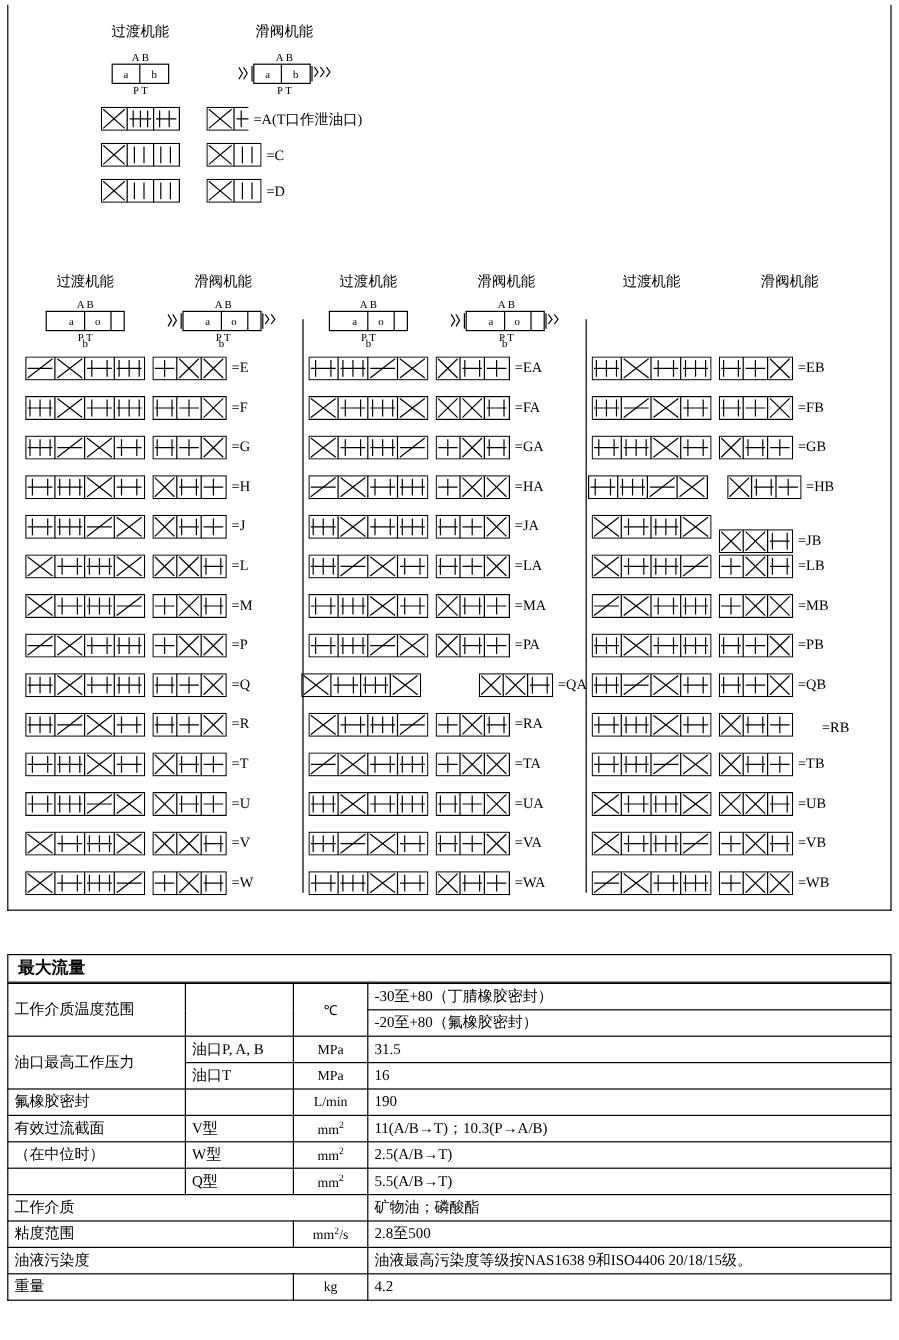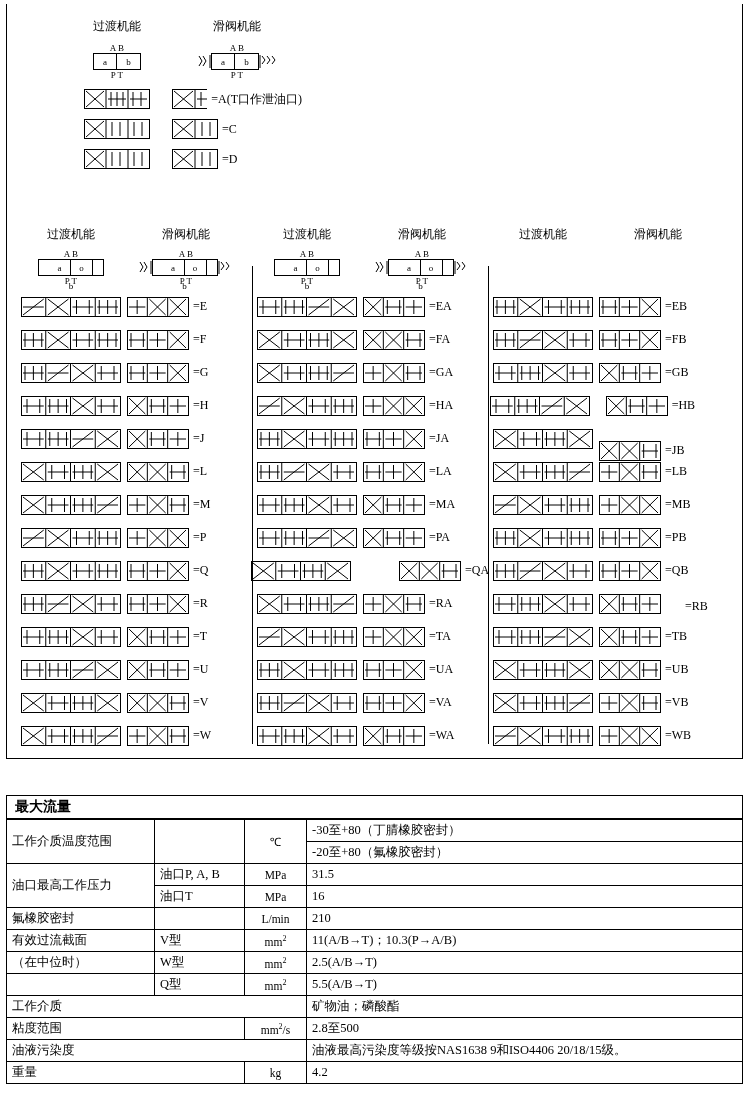--- a/index.html
+++ b/index.html
@@ -1972,21 +1972,21 @@
         </tr>
         <tr>
           <td>油口T</td>
           <td class="unit">MPa</td>
           <td>16</td>
         </tr>
         <tr>
           <td>氟橡胶密封</td>
           <td></td>
           <td class="unit">L/min</td>
-          <td>210</td>
+          <td>190</td>
         </tr>
         <tr>
           <td>有效过流截面</td>
           <td>V型</td>
           <td class="unit">mm<sup>2</sup></td>
           <td>11(A/B→T)；10.3(P→A/B)</td>
         </tr>
         <tr>
           <td>（在中位时）</td>
           <td>W型</td>

